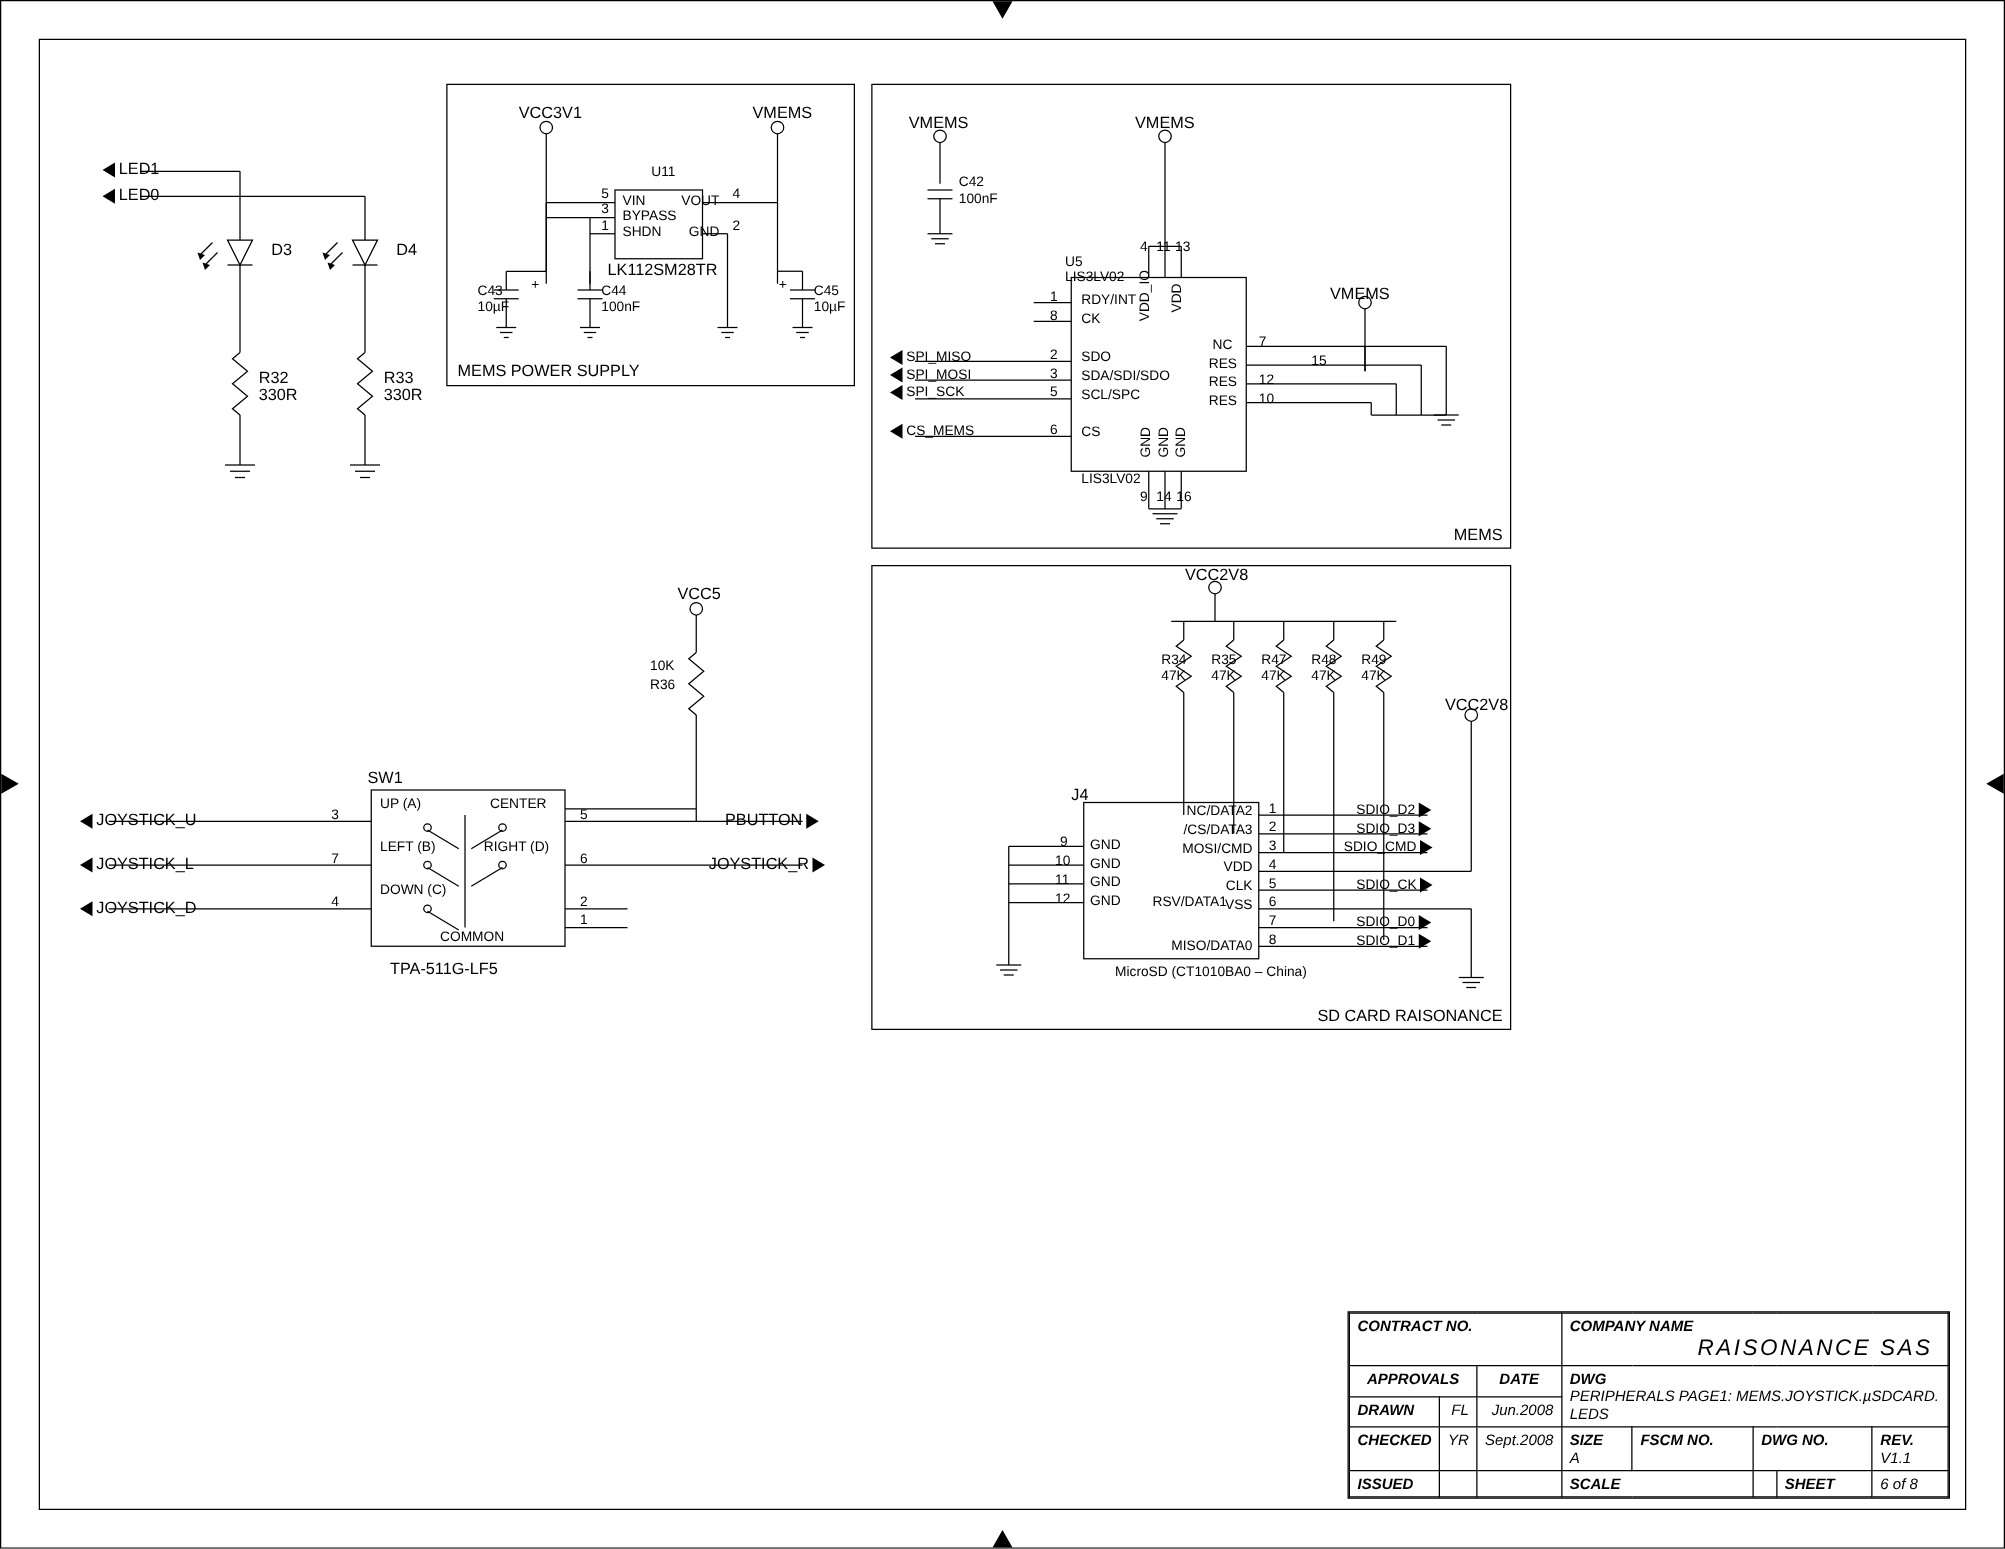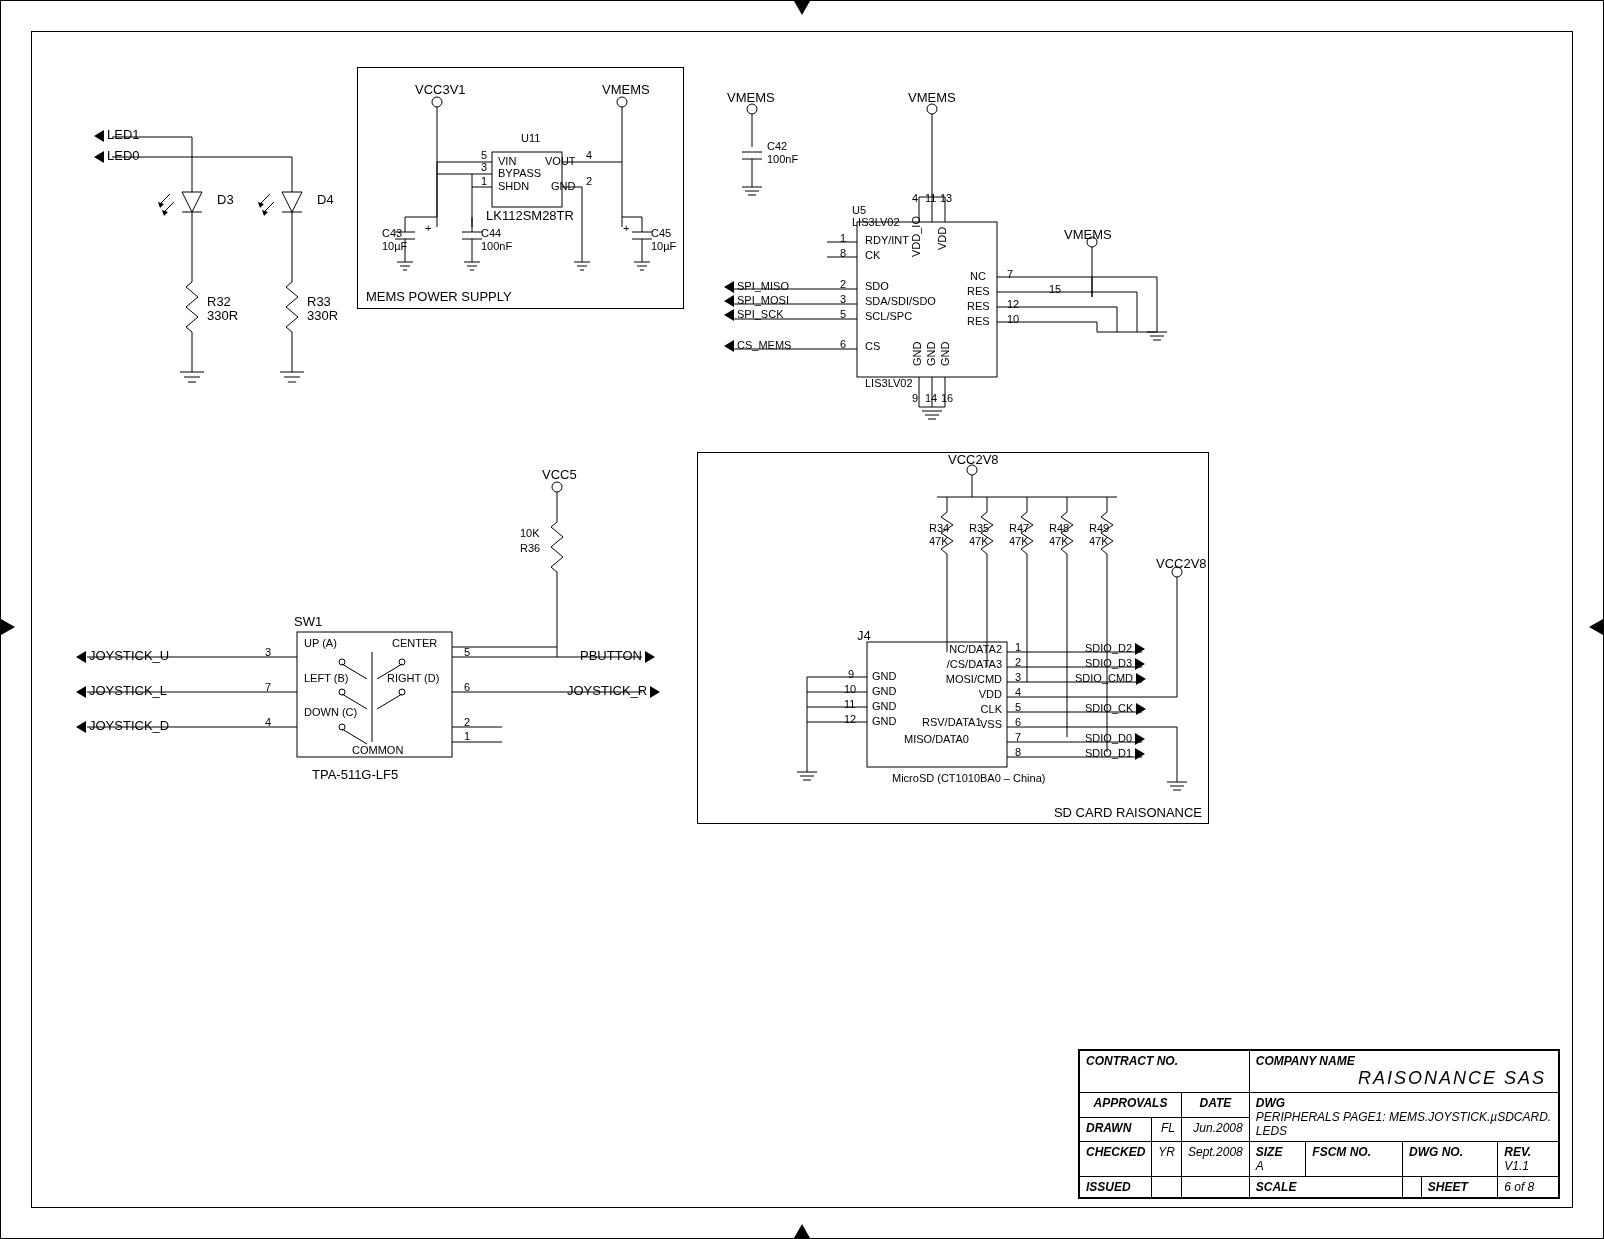--- a/index.html
+++ b/index.html
@@ -6,21 +6,21 @@
   .sheet{position:relative;width:1604px;height:1239px;border:1.5px solid #000;box-sizing:border-box;}
   .inner{position:absolute;inset:30px 30px 30px 30px;border:1px solid #000;}
   .block{position:absolute;border:1px solid #000;}
   .label{position:absolute;font-size:13px;white-space:nowrap;}
   .tiny{font-size:11px;}
   .big{font-size:18px;letter-spacing:2px;}
   .title-block{position:absolute;right:12px;bottom:8px;width:480px;border:1.5px solid #000;font-size:12px;}
   .title-block table{border-collapse:collapse;width:100%;font-style:italic;}
   .title-block td{border:1px solid #000;padding:3px 6px;vertical-align:top;}
   .bold{font-weight:bold;}
-  .netflag{display:inline-block;margin-left:12px;}
+  .netflag{display:inline-block;}
   .netflag::before{content:"";display:inline-block;width:0;height:0;border-top:6px solid transparent;border-bottom:6px solid transparent;border-right:10px solid #000;vertical-align:middle;margin-right:3px;}
   .netflag-r{display:inline-block;}
   .netflag-r::after{content:"";display:inline-block;width:0;height:0;border-top:6px solid transparent;border-bottom:6px solid transparent;border-left:10px solid #000;vertical-align:middle;margin-left:3px;}
   svg{position:absolute;overflow:visible;}
   .arrow{position:absolute;width:0;height:0;}
   .arrow.down{border-left:8px solid transparent;border-right:8px solid transparent;border-top:14px solid #000;}
   .arrow.up{border-left:8px solid transparent;border-right:8px solid transparent;border-bottom:14px solid #000;}
   .arrow.left{border-top:8px solid transparent;border-bottom:8px solid transparent;border-right:14px solid #000;}
   .arrow.right{border-top:8px solid transparent;border-bottom:8px solid transparent;border-left:14px solid #000;}
 </style>
@@ -154,20 +154,23 @@
     <span class="label" style="left:454px;top:176px">LK112SM28TR</span>
     <span class="label tiny" style="left:350px;top:195px">C43</span>
     <span class="label tiny" style="left:350px;top:208px">10µF</span>
     <span class="label tiny" style="left:393px;top:190px">+</span>
     <span class="label tiny" style="left:449px;top:195px">C44</span>
     <span class="label tiny" style="left:449px;top:208px">100nF</span>
     <span class="label tiny" style="left:591px;top:190px">+</span>
     <span class="label tiny" style="left:619px;top:195px">C45</span>
     <span class="label tiny" style="left:619px;top:208px">10µF</span>
 
+    <div class="block" style="left:665px;top:35px;width:510px;height:370px">
+      <span class="label" style="right:6px;bottom:3px">MEMS</span>
+    </div>
     <svg style="left:665px;top:35px;width:510px;height:370px">
 
       <circle cx="55" cy="42" r="5" fill="none" stroke="#000"></circle>
         <line x1="55" y1="47" x2="55" y2="80" stroke="#000"></line>
       <circle cx="235" cy="42" r="5" fill="none" stroke="#000"></circle>
         <line x1="235" y1="47" x2="235" y2="130" stroke="#000"></line>
       <circle cx="395" cy="175" r="5" fill="none" stroke="#000"></circle>
         <line x1="395" y1="180" x2="395" y2="230" stroke="#000"></line>
 
       <line x1="45" y1="85" x2="65" y2="85" stroke="#000"></line>
@@ -391,21 +394,21 @@
     <span class="label tiny" style="left:1057px;top:490px">R49</span>
     <span class="label tiny" style="left:1057px;top:503px">47K</span>
     <span class="label" style="left:825px;top:596px">J4</span>
 
     <span class="label tiny" style="left:890px;top:611px;text-align:right;width:80px">NC/DATA2</span>
     <span class="label tiny" style="left:890px;top:626px;text-align:right;width:80px">/CS/DATA3</span>
     <span class="label tiny" style="left:890px;top:641px;text-align:right;width:80px">MOSI/CMD</span>
     <span class="label tiny" style="left:890px;top:656px;text-align:right;width:80px">VDD</span>
     <span class="label tiny" style="left:890px;top:671px;text-align:right;width:80px">CLK</span>
     <span class="label tiny" style="left:890px;top:686px;text-align:right;width:80px">VSS</span>
-    <span class="label tiny" style="left:872px;top:701px;text-align:left;width:98px">MISO/DATA0</span>
+    <span class="label tiny" style="left:872px;top:719px;text-align:right;width:98px">MISO/DATA0</span>
     <span class="label tiny" style="left:890px;top:684px;width:80px">RSV/DATA1</span>
 
     <span class="label tiny" style="left:983px;top:609px">1</span>
     <span class="label tiny" style="left:983px;top:624px">2</span>
     <span class="label tiny" style="left:983px;top:639px">3</span>
     <span class="label tiny" style="left:983px;top:654px">4</span>
     <span class="label tiny" style="left:983px;top:669px">5</span>
     <span class="label tiny" style="left:983px;top:684px">6</span>
     <span class="label tiny" style="left:983px;top:699px">7</span>
     <span class="label tiny" style="left:983px;top:714px">8</span>

